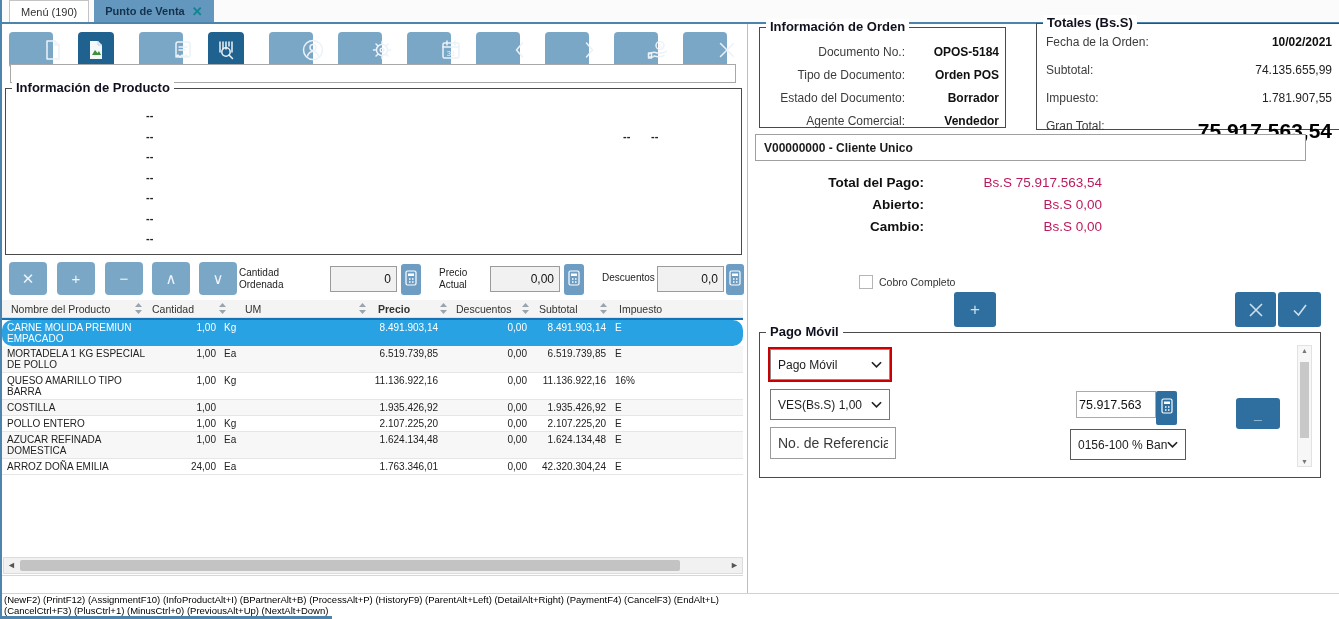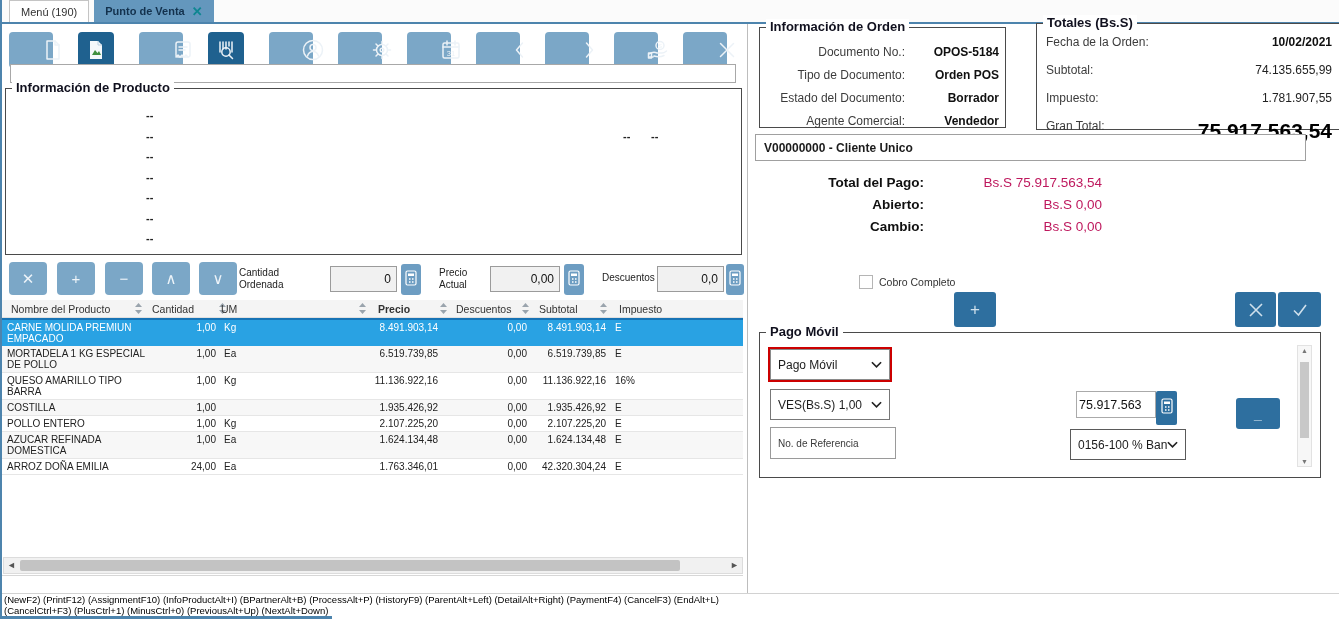--- a/index.html
+++ b/index.html
@@ -52,21 +52,21 @@
 
   
   .thead { position:absolute; left:0; top:276px; width:741px; height:18px; background:#f4f4f4;
            border-bottom:1px solid #e0e0e0; font-size:10.5px; color:#333; }
   .thead .hlabel { position:absolute; top:3px; white-space:nowrap; }
   .thead .hsort { position:absolute; top:3px; }
   .tbody { position:absolute; left:0; top:294px; width:741px; border-top:2px solid #1773b5; }
   .trow { display:grid; grid-template-columns:145px 71px 84px 138px 89px 79px auto;
           font-size:10px; line-height:11px; border-bottom:1px solid #e6e6e6; background:#fff; color:#222; }
   .trow:nth-child(even) { background:#f7f7f7; }
-  .trow.sel { background:#29a2e3; color:#fff; border-bottom:none; }
+  .trow.sel { background:#29a2e3; color:#fff; border-bottom:none;border-radius:10px; }
   .trow > div { padding:2px 2px 2px 0; }
   .c-name { padding-left:5px !important; }
   .c-qty, .c-price, .c-disc, .c-sub { text-align:right; }
   .c-um { padding-left:6px !important; }
   .c-tax { padding-left:7px !important; }
 
   
   .hscroll { position:absolute; left:1px; top:533px; width:740px; height:17px; background:#f1f1f1;
              border:1px solid #dcdcdc; }
   .hthumb { position:absolute; left:16px; top:2px; width:660px; height:11px; background:#c3c3c3; border-radius:2px; }
@@ -108,21 +108,21 @@
 
   
   .fs-pago { left:10px; top:308px; width:562px; height:146px; }
   .ddown { position:absolute; background:#fff; display:flex; align-items:center; font-size:12px;
            color:#1c1c1c; padding:0 7px; }
   .ddown .dtext { flex:1; white-space:nowrap; overflow:hidden; }
   .dd-tender   { left:10px;  top:16px; width:120px; height:31px; border:1px solid #8a8a8a; outline:2px solid #cc0000; }
   .dd-currency { left:10px;  top:56px; width:120px; height:31px; border:1px solid #777; }
   .dd-bank     { left:310px; top:96px; width:116px; height:31px; border:1px solid #5a5a5a; }
   .ref-input { position:absolute; left:10px; top:94px; width:126px; height:32px; border:1px solid #9a9a9a;
-               font-size:10px; padding:0 7px; color:#222; background:#fff; }
+               font-size:14px; padding:0 7px; color:#222; background:#fff; }
   .ref-input::placeholder { color:#3a3a3a; opacity:1; }
   .amount-input { position:absolute; left:316px; top:58px; width:80px; height:27px; border:1px solid #aaa;
                   font-size:12.5px; padding:0 2px; color:#111; background:#fff; }
   .calc-dark { position:absolute; left:396px; top:58px; width:21px; height:34px; background:#2e6f9f;
                border-radius:2px; display:flex; align-items:center; justify-content:center; }
 
   .vscroll { position:absolute; left:537px; top:12px; width:15px; height:122px; background:#f7f7f7;
              border:1px solid #e2e2e2; }
   .vthumb { position:absolute; left:2px; top:16px; width:9px; height:76px; background:#c8c8c8; }
   .varrow { position:absolute; left:3px; font-size:7px; color:#777; }
@@ -316,21 +316,21 @@
           <span class="hlabel" style="left: 9px;">Nombre del Producto</span>
           <span class="hsort" style="left: 133px;"><svg width="7" height="11" viewBox="0 0 7 11">
               <path d="M3.5 0 L7 4 H0 Z" fill="#9aa4ad"></path>
               <path d="M3.5 11 L0 7 H7 Z" fill="#9aa4ad"></path>
             </svg></span>
           <span class="hlabel" style="left: 150px;">Cantidad</span>
           <span class="hsort" style="left: 217px;"><svg width="7" height="11" viewBox="0 0 7 11">
               <path d="M3.5 0 L7 4 H0 Z" fill="#9aa4ad"></path>
               <path d="M3.5 11 L0 7 H7 Z" fill="#9aa4ad"></path>
             </svg></span>
-          <span class="hlabel" style="left: 219px;">UM</span>
+          <span class="hlabel" style="left: 243px;">UM</span>
           <span class="hsort" style="left: 357px;"><svg width="7" height="11" viewBox="0 0 7 11">
               <path d="M3.5 0 L7 4 H0 Z" fill="#9aa4ad"></path>
               <path d="M3.5 11 L0 7 H7 Z" fill="#9aa4ad"></path>
             </svg></span>
           <span class="hlabel" style="left: 376px; font-weight: bold;">Precio</span>
           <span class="hsort" style="left: 438px;"><svg width="7" height="11" viewBox="0 0 7 11">
               <path d="M3.5 0 L7 4 H0 Z" fill="#9aa4ad"></path>
               <path d="M3.5 11 L0 7 H7 Z" fill="#9aa4ad"></path>
             </svg></span>
           <span class="hlabel" style="left: 454px;">Descuentos</span>

